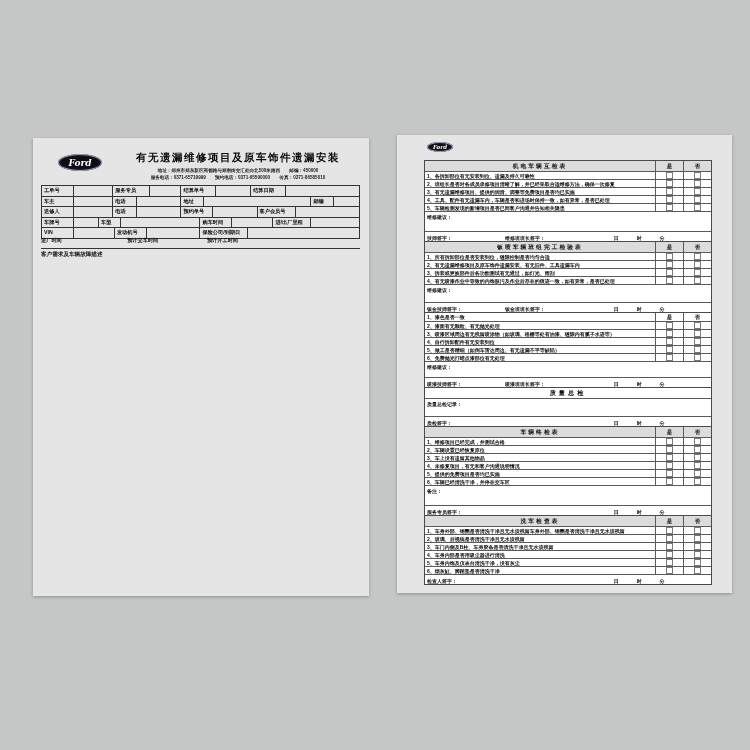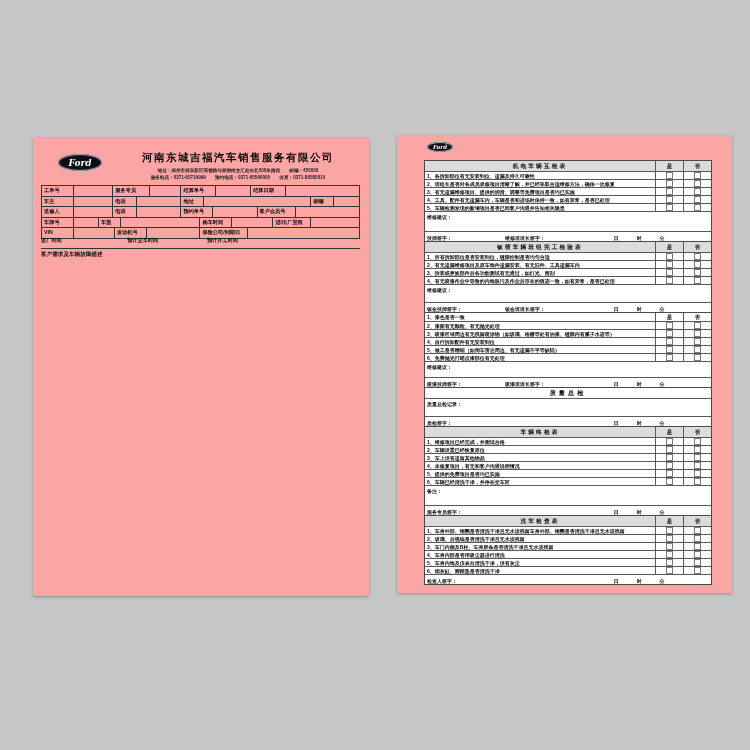--- a/index.html
+++ b/index.html
@@ -2,21 +2,21 @@
 <html><head>
 <meta charset="utf-8">
 <style>
   html,body{margin:0;padding:0;}
   body{
     width:750px;height:750px;position:relative;overflow:hidden;
     background:#c5c6c6;
     font-family:"Liberation Sans", sans-serif;
     color:#111;
   }
-  .page{position:absolute;background:#fca5a5;box-shadow:0 1px 3px rgba(0,0,0,.28);}
+  .page{position:absolute;background:#e5e5e5;box-shadow:0 1px 3px rgba(0,0,0,.28);}
   #left-page{left:33px;top:138px;width:336px;height:458px;}
   #right-page{left:397px;top:135px;width:335px;height:458px;}
 
   
   .ford-logo{
     background:#0d0d16;border-radius:50%;
     color:#fff;font-family:"DejaVu Serif", serif;font-style:italic;font-weight:bold;
     display:flex;align-items:center;justify-content:center;
     box-shadow:inset 0 0 0 1px #9aa0b4, inset 0 0 3px rgba(255,255,255,.35);
   }
@@ -61,21 +61,21 @@
   .row.sig span{position:absolute;top:2.5px;white-space:nowrap;}
   .row.sec-title{height:10px;display:flex;align-items:center;justify-content:center;
     font-size:6.2px;font-weight:bold;letter-spacing:3px;}
 </style>
 </head>
 <body>
 
 <div class="page" id="left-page">
   <div class="ford-logo" id="left-logo">Ford</div>
   <div class="lp-head-text">
-    <div class="company">河南东城吉福汽车销售服务有限公司</div>
+    <div class="company">有无遗漏维修项目及原车饰件遗漏安装</div>
     <div class="addr-line">地址：郑州市郑东新区商都路与郑南街交汇处向北500米路西　　邮编：450000</div>
     <div class="addr-line">服务电话：0371-65719999　　预约电话：0371-65590000　　传真：0371-86585010</div>
   </div>
 
   <div id="left-table">
       <div class="lrow">
         <div class="lcell" style="width: 10%;">工单号</div>
         <div class="lcell" style="width: 12.5%;"></div>
         <div class="lcell" style="width: 11.5%;">服务专员</div>
         <div class="lcell" style="width: 10%;"></div>

